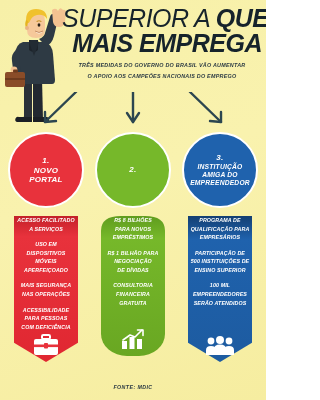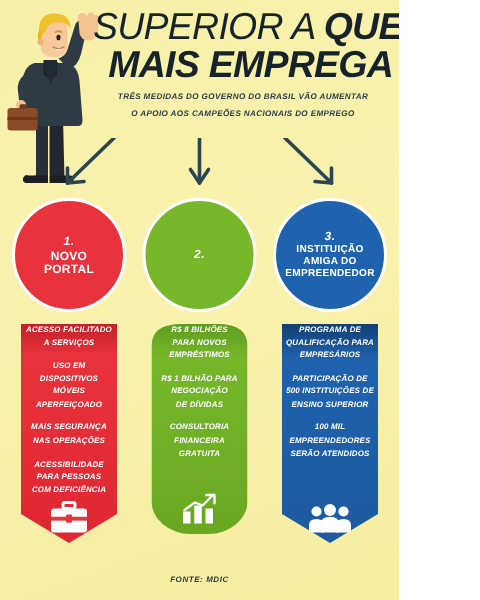--- a/index.html
+++ b/index.html
@@ -73,21 +73,21 @@
     justify-content:center;
     text-align:center;
     z-index:3;
     color:#fff;
   }
   .badge-num {
     font-size:8px; font-weight:bold; font-style:italic;
     line-height:1.2; letter-spacing:0.3px;
   }
   .badge-label {
-    font-size:8px; font-weight:bold; 
+    font-size:8px; font-weight:bold; font-style:italic;
     line-height:1.15; letter-spacing:0.2px;
     padding:0 20px; margin-top:1px;
   }
   .badge-label.small { font-size:6.7px; line-height:1.2; }
 
   .body {
     position:absolute;
     left:8px; top:38px;
     width:64px;
     z-index:1;

